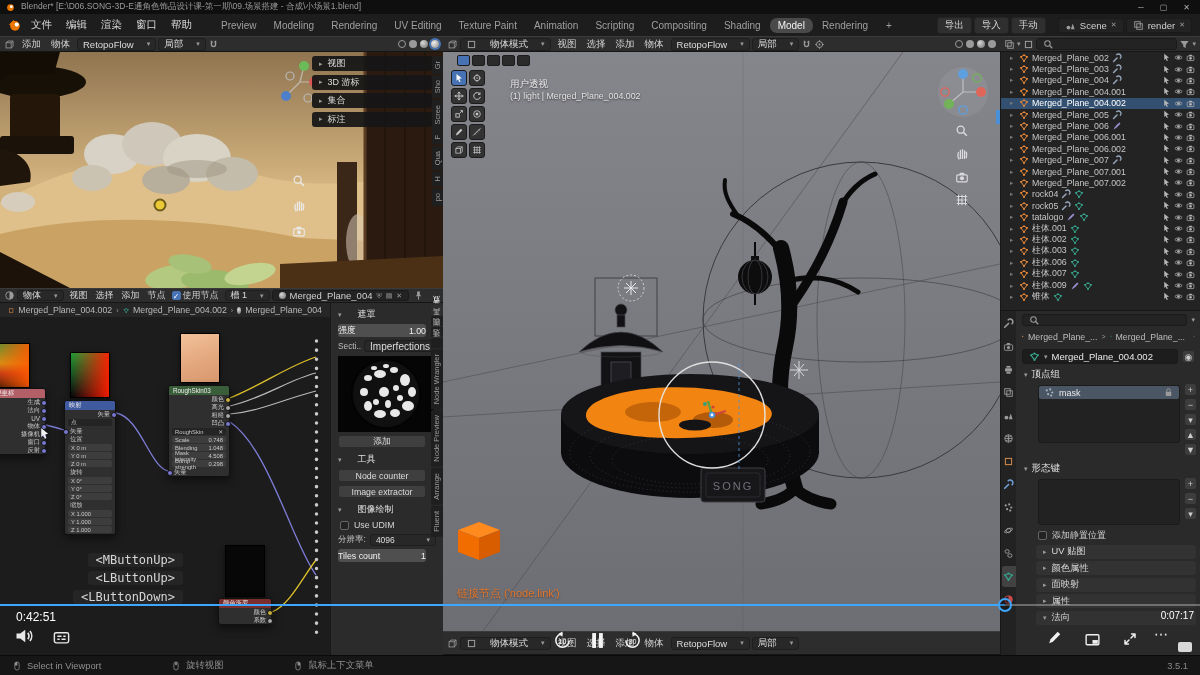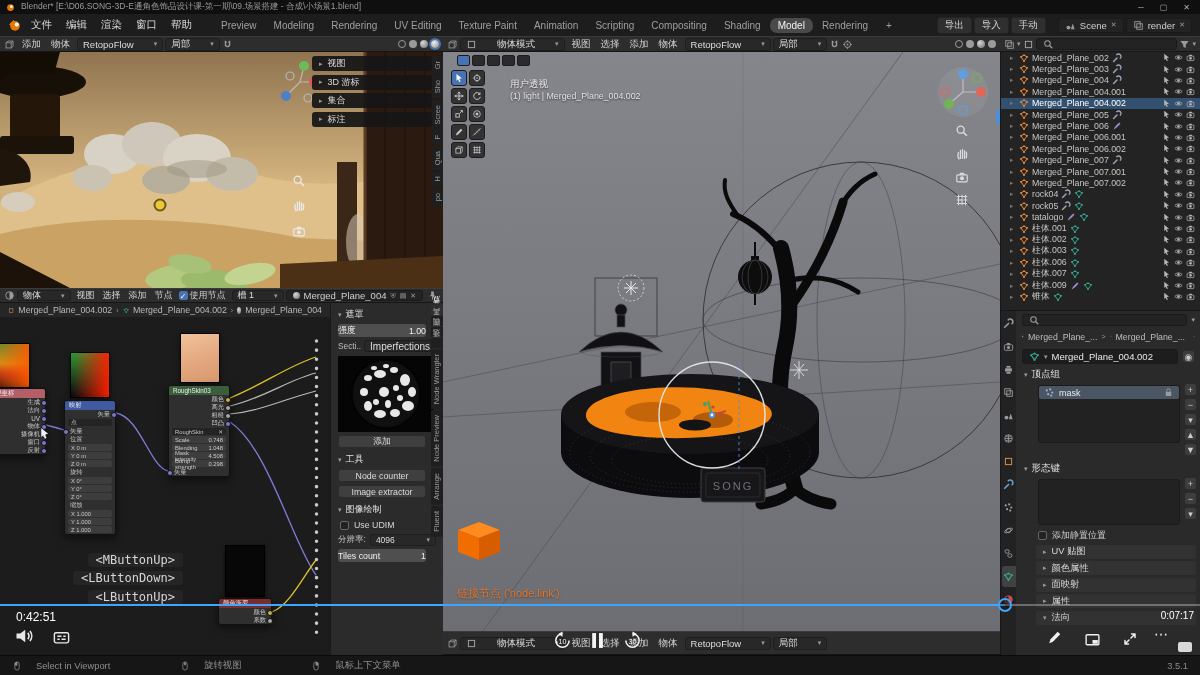--- a/index.html
+++ b/index.html
@@ -10,21 +10,21 @@
   .titlebar{left:0;top:0;width:1200px;height:14px;background:#0f0f0f;display:flex;align-items:center;font-size:8.5px;color:#9a9a9a;padding:0 6px;gap:6px;}
   .titlebar .winctl{margin-left:auto;display:flex;gap:16px;color:#b0b0b0;font-size:8px;padding-right:4px;}
   .topbar{left:0;top:14px;width:1200px;height:22px;background:#1d1d1d;display:flex;align-items:center;padding:0 8px;gap:2px;font-size:10.5px;}
   .menu-item{padding:2px 7px;border-radius:3px;color:#d8d8d8;}
   .ws{padding:2px 8px;border-radius:3px 3px 0 0;color:#9f9f9f;font-size:10px;white-space:nowrap;}
   .ws.active{background:#4a4a4a;color:#f2f2f2;border-radius:7px;}
   .tb-btn{background:#2f2f2f;border:1px solid #232323;border-radius:3px;padding:1px 7px;color:#d8d8d8;font-size:9.5px;display:flex;align-items:center;gap:3px;}
   .field{background:#232323;border:1px solid #1a1a1a;border-radius:3px;padding:1px 6px;color:#d0d0d0;font-size:9.5px;display:flex;align-items:center;gap:4px;}
   .hdr{background:#2d2d2d;border-top:1px solid #3a3a3a;border-bottom:1px solid #151515;display:flex;align-items:center;font-size:9.5px;color:#cfcfcf;gap:2px;padding:0 4px;white-space:nowrap;overflow:hidden;}
   .mi{padding:0 5px;color:#d4d4d4;}
-  .dd{display:flex;align-items:center;gap:20px;background:#282828;border:1px solid #1e1e1e;border-radius:3px;padding:0 5px;height:13px;color:#ddd;}
+  .dd{display:flex;align-items:center;gap:13px;background:#282828;border:1px solid #1e1e1e;border-radius:3px;padding:0 5px;height:13px;color:#ddd;}
   .car{font-size:7px;color:#999;}
   .shball{width:8px;height:8px;border-radius:50%;background:#9a9a9a;}
   .shball.b1{background:transparent;border:1.5px solid #9a9a9a;}
   .shball.b3{background:radial-gradient(circle at 35% 35%,#d8d8d8,#6a6a6a);}
   .shball.on{box-shadow:0 0 0 2px #4772b3;background:radial-gradient(circle at 35% 35%,#eee,#888);}
   
   .orow{height:11.4px;display:flex;align-items:center;gap:3px;padding:0 5px 0 9px;font-size:8.8px;color:#c6c6c6;}
   .orow.sel{background:#335071;}
   .orow.sel .oname{color:#fff;}
   .oname{white-space:nowrap;}
@@ -52,32 +52,32 @@
   .r-out::after{content:"";position:absolute;right:-2px;top:2px;width:4px;height:4px;border-radius:50%;background:#a8a8a8;border:1px solid #111;}
   .sy.r-out::after{background:#c9b040;} .sv.r-out::after{background:#7878d0;}
   .r-in::before{content:"";position:absolute;left:-2px;top:2px;width:4px;height:4px;border-radius:50%;background:#7878d0;border:1px solid #111;}
   .r-val{background:#3d3d3d;border-radius:2px;margin:1px 3px;height:7px;display:flex;align-items:center;justify-content:space-between;padding:0 3px;font-size:5.8px;}
   .r-dd{background:#242424;border-radius:2px;margin:1px 3px;height:7px;display:flex;align-items:center;justify-content:space-between;padding:0 3px;font-size:5.8px;}
   .r-lbl{height:8px;display:flex;align-items:center;padding:0 5px;}
   .npv{position:absolute;border:1px solid #000;box-shadow:0 2px 5px rgba(0,0,0,.5);}
   
   .sld{background:#4f4f4f;border-radius:3px;height:13px;display:flex;align-items:center;justify-content:space-between;padding:0 0;font-size:8.8px;color:#f0f0f0;margin:3px 7px 0 7px;}
   .btn{background:#3f3f3f;border:1px solid #2b2b2b;border-radius:3px;height:13px;display:flex;align-items:center;justify-content:center;font-size:8.8px;color:#ddd;margin:3px 7px 0 7px;}
-  .ptitle{font-size:9px;color:#e0e0e0;padding:5px 7px 0;display:flex;gap:4px;align-items:center;}
+  .ptitle{font-size:9px;color:#e0e0e0;padding:5px 7px 0;display:flex;gap:16px;align-items:center;}
   .vtabs{position:absolute;display:flex;flex-direction:column;gap:1px;}
   .vtab{writing-mode:vertical-rl;transform:rotate(180deg);background:#1f1f1f;color:#9c9c9c;font-size:7.5px;padding:5px 1px;border-radius:2px 0 2px 0;text-align:center;}
   .vtab.active{background:#2f2f2f;color:#ededed;}
   
   .keybox{display:inline-block;background:rgba(38,38,38,.92);color:#d6d6d6;font-family:"DejaVu Sans Mono",monospace;font-size:12px;padding:0 8px;border-radius:3px;margin-top:3.5px;}
   .omenu-item{width:120px;height:15px;background:rgba(22,22,22,.93);border-radius:3px;display:flex;align-items:center;gap:5px;padding:0 7px;font-size:9px;color:#dcdcdc;margin-bottom:3.5px;}
   .toolbtn{width:16px;height:16px;background:rgba(40,40,40,.88);border:1px solid #1c1c1c;border-radius:3px;display:flex;align-items:center;justify-content:center;color:#c9c9c9;}
   .toolbtn.on{background:#4772b3;color:#fff;}
   .selbtn{width:13px;height:11px;background:#2b2b2b;border:1px solid #1c1c1c;border-radius:2px;}
   .selbtn.on{background:#4772b3;}
-  .statusseg{display:flex;align-items:center;gap:14px;color:#8f8f8f;font-size:9.3px;}
+  .statusseg{display:flex;align-items:center;gap:5px;color:#8f8f8f;font-size:9.3px;}
 </style>
 </head>
 <body>
 
 <svg width="0" height="0" style="position:absolute">
 <defs>
 <g id="i-tri">
         <path d="M8 3.5 L13 6 L8 13 L3 6 Z" fill="none" stroke="currentColor" stroke-width="1.6"></path>
         <circle cx="8" cy="3.5" r="1.4" fill="currentColor"></circle>
         <circle cx="13" cy="6" r="1.4" fill="currentColor"></circle>
@@ -1649,22 +1649,22 @@
   <span style="color:#8a8a8a;font-size:9.3px">3.5.1</span>
 </div>
 
 <div class="ab" style="left:0;top:604px;width:1005px;height:2px;background:#3ea6ff;z-index:55"></div>
 <div class="ab" style="left:1005px;top:604px;width:195px;height:2px;background:#9a9a9a;opacity:.6;z-index:55"></div>
 <div class="ab" style="left:998px;top:598px;width:14px;height:14px;border:2.5px solid #3ea6ff;border-radius:50%;z-index:56;background:rgba(10,10,10,.25)"></div>
 
 <div class="ab" style="left:0;top:549px;width:183px;text-align:right;z-index:57">
 
 <div><span class="keybox">&lt;MButtonUp&gt;</span></div>
+    <div><span class="keybox">&lt;LButtonUp&gt;</span></div>
     <div><span class="keybox">&lt;LButtonDown&gt;</span></div>
-    <div><span class="keybox">&lt;LButtonUp&gt;</span></div>
   </div>
 
 <div class="ab" style="left:16px;top:610px;font-size:12px;color:#fff;z-index:57">0:42:51</div>
 <svg class="ab" style="left:14px;top:626px;color:#e8e8e8;z-index:57" width="20" height="20" viewBox="0 0 16 16">
     <use href="#i-spk"></use>
   </svg>
 <svg class="ab" style="left:52px;top:628px;color:#e8e8e8;z-index:57" width="19" height="19" viewBox="0 0 16 16">
     <use href="#i-cc"></use>
   </svg>
 

